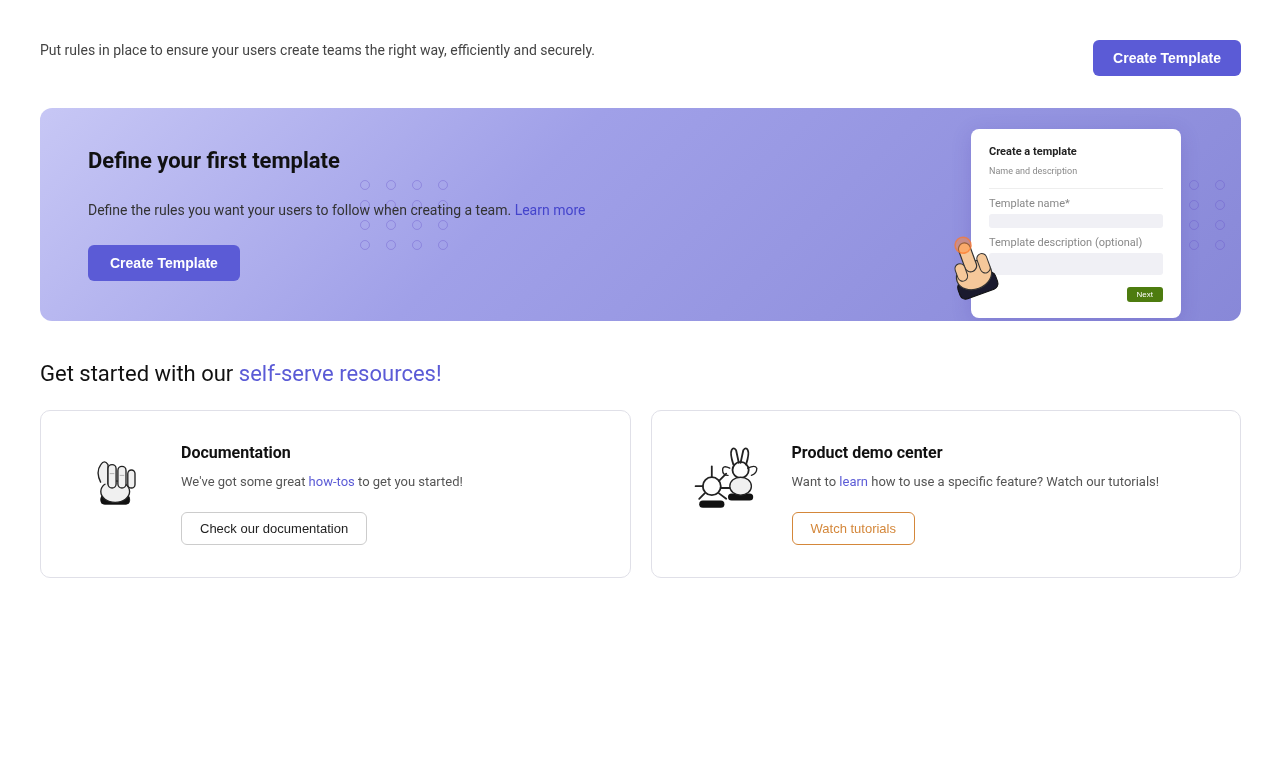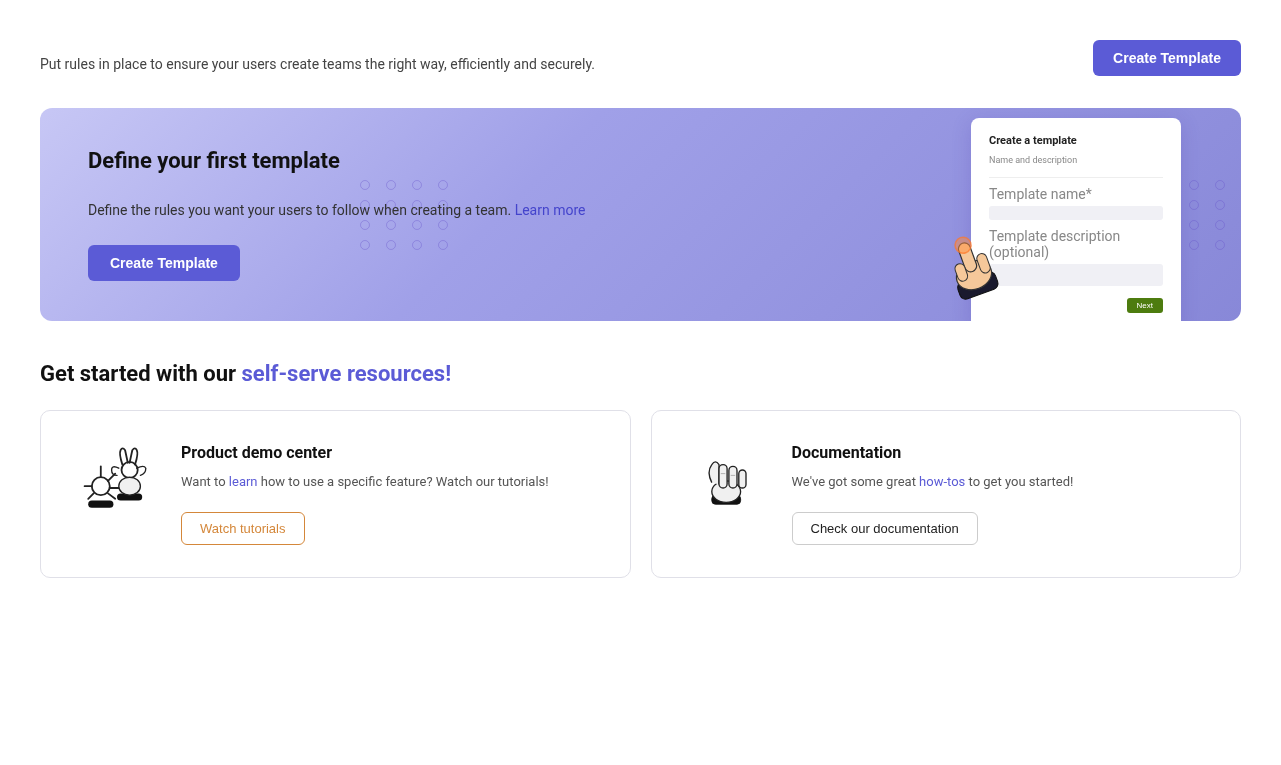--- a/index.html
+++ b/index.html
@@ -30,21 +30,20 @@
       font-size: 28px;
       font-weight: 700;
       color: #111;
       margin-bottom: 8px;
     }
 
     .page-subtitle {
       font-size: 14px;
       color: #444;
       line-height: 1.5;
-      margin-top: 14px;
     }
 
     .create-template-btn-header {
       background: #5b5bd6;
       color: #fff;
       border: none;
       border-radius: 6px;
       padding: 10px 20px;
       font-size: 14px;
       font-weight: 600;
@@ -151,21 +150,21 @@
     }
 
     .mock-card-title {
       font-size: 11px;
       font-weight: 700;
       color: #222;
       margin-bottom: 8px;
     }
 
     .mock-card-label {
-      font-size: 14px;
+      font-size: 11px;
       color: #888;
       margin-bottom: 4px;
     }
 
     .mock-card-input {
       background: #f0f0f5;
       height: 14px;
       border-radius: 3px;
       margin-bottom: 8px;
       width: 100%;
@@ -178,21 +177,21 @@
       border-radius: 3px;
       padding: 3px 10px;
       font-size: 8px;
       float: right;
       margin-top: 4px;
     }
 
     
     .resources-heading {
       font-size: 22px;
-      font-weight: 700;
+      font-weight: 400;
       color: #111;
       margin-bottom: 24px;
     }
 
     .resources-heading-highlight {
       color: #5b5bd6;
     }
 
     .resources-grid {
       display: grid;
@@ -353,63 +352,20 @@
       <div class="dot"></div>
       <div class="dot"></div>
     </div>
   </div>
 
   <h2 class="resources-heading">
     <span>Get started with our </span><span class="resources-heading-highlight">self-serve resources!</span>
   </h2>
 
   <div class="resources-grid">
-
-    <div class="resource-card">
-      <div class="resource-icon">
-
-        <svg viewBox="0 0 80 80" fill="none" xmlns="http://www.w3.org/2000/svg">
-
-          <g transform="translate(2, 6)">
-
-            <circle cx="20" cy="42" r="10" fill="none" stroke="#222" stroke-width="2"></circle>
-            <line x1="20" y1="32" x2="20" y2="20" stroke="#222" stroke-width="2" stroke-linecap="round"></line>
-            <line x1="28" y1="36" x2="36" y2="28" stroke="#222" stroke-width="2" stroke-linecap="round"></line>
-            <line x1="30" y1="44" x2="40" y2="44" stroke="#222" stroke-width="2" stroke-linecap="round"></line>
-            <line x1="28" y1="50" x2="36" y2="56" stroke="#222" stroke-width="2" stroke-linecap="round"></line>
-            <line x1="12" y1="50" x2="6" y2="56" stroke="#222" stroke-width="2" stroke-linecap="round"></line>
-            <line x1="10" y1="42" x2="2" y2="42" stroke="#222" stroke-width="2" stroke-linecap="round"></line>
-
-            <rect x="6" y="58" width="28" height="8" rx="4" fill="#111"></rect>
-          </g>
-
-          <g transform="translate(36, 2)">
-
-            <circle cx="18" cy="28" r="9" fill="none" stroke="#222" stroke-width="2"></circle>
-
-            <path d="M24 22 Q28 10 26 6 Q24 2 21 6 L18 20" stroke="#222" stroke-width="2" fill="none" stroke-linecap="round"></path>
-            <path d="M10 22 Q6 10 8 6 Q10 2 13 6 L16 20" stroke="#222" stroke-width="2" fill="none" stroke-linecap="round"></path>
-
-            <path d="M26 26 Q34 22 36 26 Q36 32 30 34" stroke="#222" stroke-width="1.5" fill="none" stroke-linecap="round"></path>
-            <path d="M6 26 Q-2 22 -2 28 Q-2 34 4 34" stroke="#222" stroke-width="1.5" fill="none" stroke-linecap="round"></path>
-
-            <rect x="4" y="54" width="28" height="8" rx="4" fill="#111"></rect>
-
-            <ellipse cx="18" cy="46" rx="12" ry="10" fill="#f0f0f0" stroke="#222" stroke-width="1.5"></ellipse>
-          </g>
-        </svg>
-      </div>
-      <div class="resource-info">
-        <div class="resource-title">Product demo center</div>
-        <p class="resource-description">
-          <span>Want to <a href="#">learn</a> how to use a specific feature? Watch our tutorials!</span>
-        </p>
-        <button class="resource-btn resource-btn-orange">Watch tutorials</button>
-      </div>
-    </div>
 
     <div class="resource-card">
       <div class="resource-icon">
 
         <svg viewBox="0 0 80 80" fill="none" xmlns="http://www.w3.org/2000/svg">
 
           <g transform="translate(8, 4)">
 
             <rect x="14" y="54" width="32" height="10" rx="4" fill="#111" stroke="#111" stroke-width="1"></rect>
 
@@ -427,14 +383,57 @@
         </svg>
       </div>
       <div class="resource-info">
         <div class="resource-title">Documentation</div>
         <p class="resource-description">
           <span>We've got some great <a href="#">how-tos</a> to get you started!</span>
         </p>
         <button class="resource-btn">Check our documentation</button>
       </div>
     </div>
+
+    <div class="resource-card">
+      <div class="resource-icon">
+
+        <svg viewBox="0 0 80 80" fill="none" xmlns="http://www.w3.org/2000/svg">
+
+          <g transform="translate(2, 6)">
+
+            <circle cx="20" cy="42" r="10" fill="none" stroke="#222" stroke-width="2"></circle>
+            <line x1="20" y1="32" x2="20" y2="20" stroke="#222" stroke-width="2" stroke-linecap="round"></line>
+            <line x1="28" y1="36" x2="36" y2="28" stroke="#222" stroke-width="2" stroke-linecap="round"></line>
+            <line x1="30" y1="44" x2="40" y2="44" stroke="#222" stroke-width="2" stroke-linecap="round"></line>
+            <line x1="28" y1="50" x2="36" y2="56" stroke="#222" stroke-width="2" stroke-linecap="round"></line>
+            <line x1="12" y1="50" x2="6" y2="56" stroke="#222" stroke-width="2" stroke-linecap="round"></line>
+            <line x1="10" y1="42" x2="2" y2="42" stroke="#222" stroke-width="2" stroke-linecap="round"></line>
+
+            <rect x="6" y="58" width="28" height="8" rx="4" fill="#111"></rect>
+          </g>
+
+          <g transform="translate(36, 2)">
+
+            <circle cx="18" cy="28" r="9" fill="none" stroke="#222" stroke-width="2"></circle>
+
+            <path d="M24 22 Q28 10 26 6 Q24 2 21 6 L18 20" stroke="#222" stroke-width="2" fill="none" stroke-linecap="round"></path>
+            <path d="M10 22 Q6 10 8 6 Q10 2 13 6 L16 20" stroke="#222" stroke-width="2" fill="none" stroke-linecap="round"></path>
+
+            <path d="M26 26 Q34 22 36 26 Q36 32 30 34" stroke="#222" stroke-width="1.5" fill="none" stroke-linecap="round"></path>
+            <path d="M6 26 Q-2 22 -2 28 Q-2 34 4 34" stroke="#222" stroke-width="1.5" fill="none" stroke-linecap="round"></path>
+
+            <rect x="4" y="54" width="28" height="8" rx="4" fill="#111"></rect>
+
+            <ellipse cx="18" cy="46" rx="12" ry="10" fill="#f0f0f0" stroke="#222" stroke-width="1.5"></ellipse>
+          </g>
+        </svg>
+      </div>
+      <div class="resource-info">
+        <div class="resource-title">Product demo center</div>
+        <p class="resource-description">
+          <span>Want to <a href="#">learn</a> how to use a specific feature? Watch our tutorials!</span>
+        </p>
+        <button class="resource-btn resource-btn-orange">Watch tutorials</button>
+      </div>
+    </div>
   </div>
 </div>
 
 </body></html>

